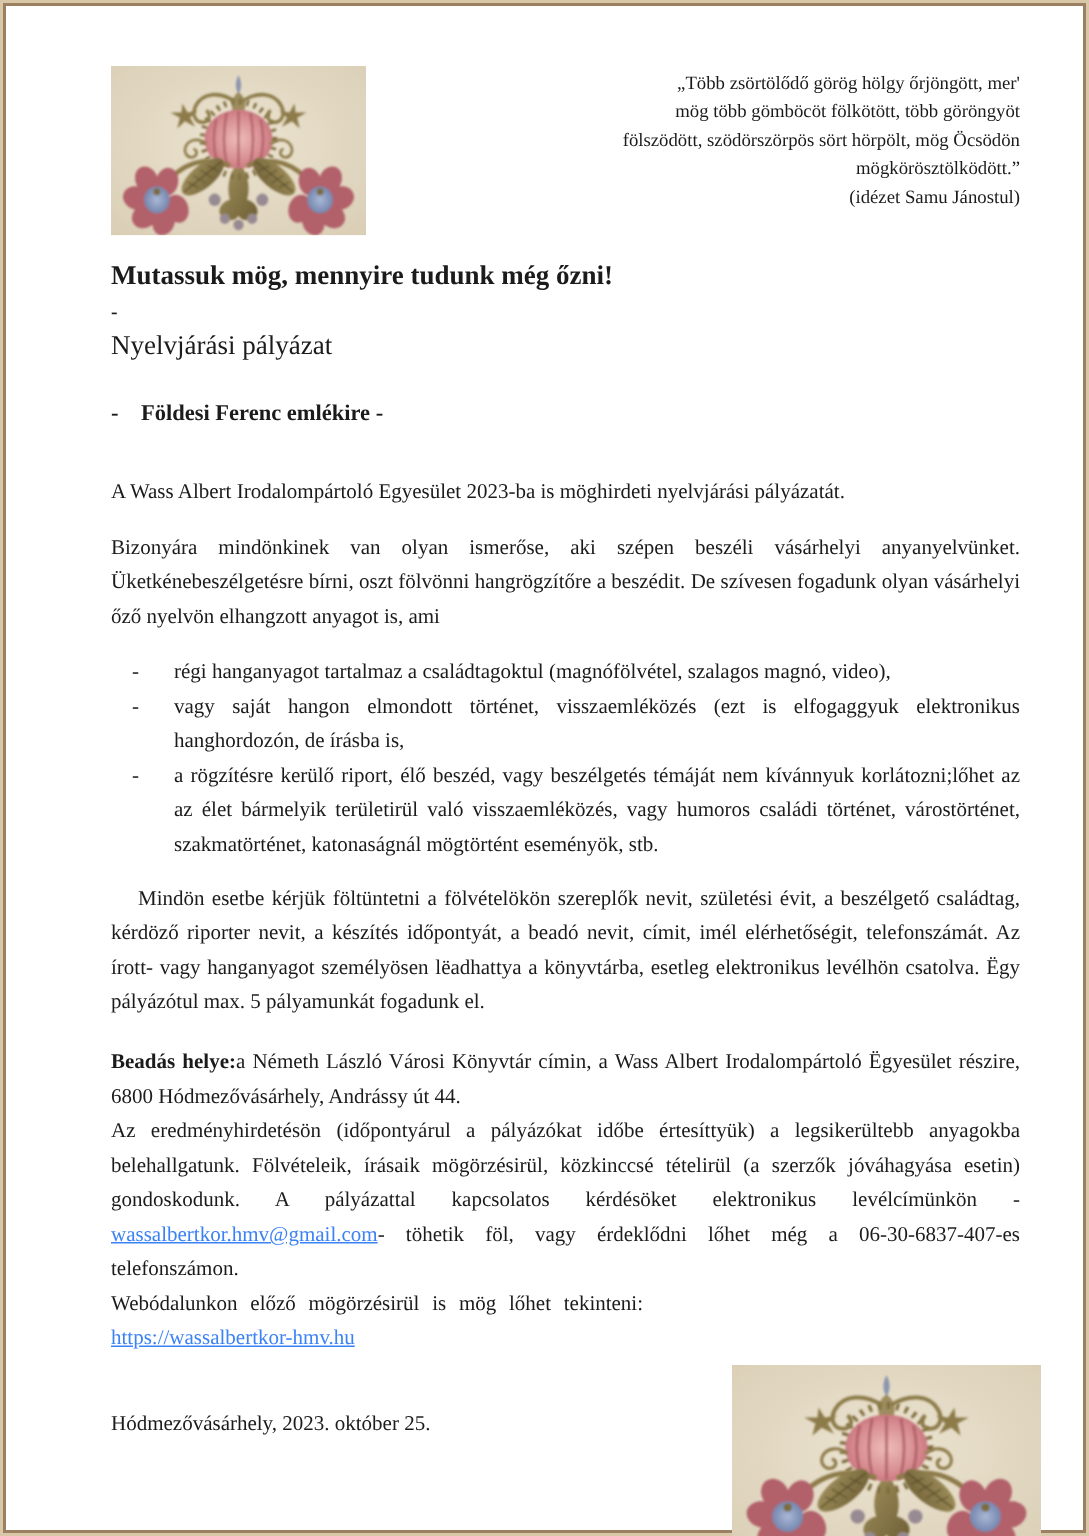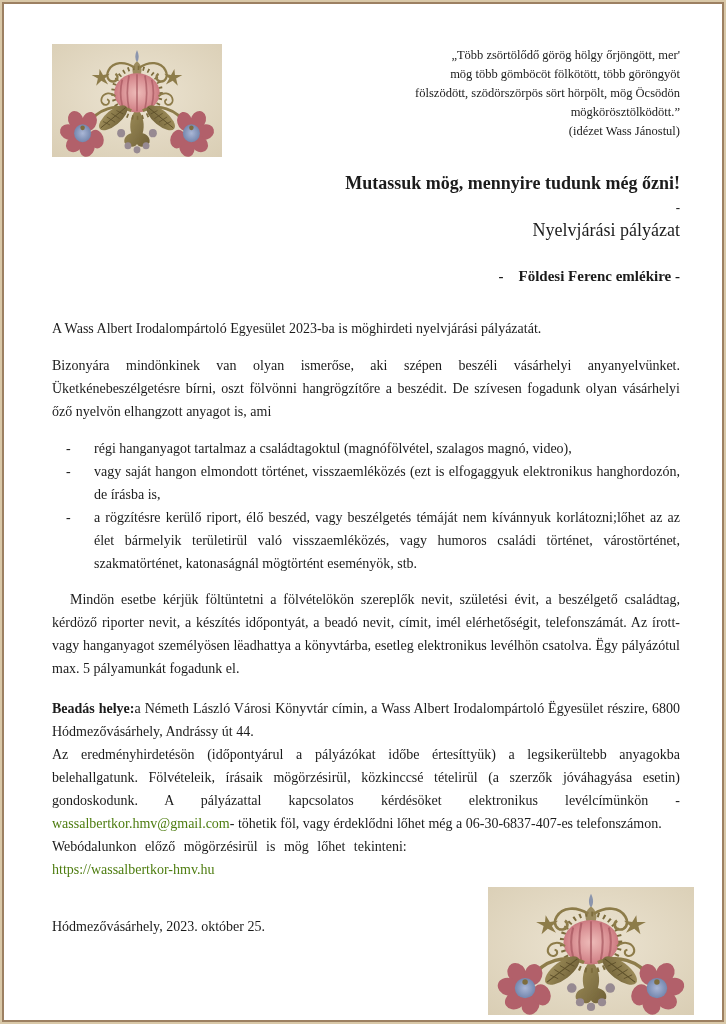--- a/index.html
+++ b/index.html
@@ -3,52 +3,52 @@
 <meta charset="utf-8">
 <style>
   html,body{margin:0;padding:0;background:#ffffff;}
   .page{
     position:relative;
     width:726px;height:1024px;
     box-sizing:border-box;
     margin:0 auto;
     background:#ffffff;
     box-shadow: inset 0 0 0 2px #d9c8a8, inset 0 0 0 4px #9c8062;
-    padding:44px 46px 0 52px;
+    padding:44px 46px 0 74px;
     overflow:hidden;
     font-family:"Liberation Serif","DejaVu Serif",serif;
     color:#1b1b1b;
   }
   
   .header{display:flex;justify-content:space-between;align-items:flex-start;}
   .ornament-top{width:170px;height:113px;flex:0 0 auto;}
   .quote{width:308px;text-align:right;font-size:12.5px;line-height:19px;padding-top:2px;}
   .quote .qline{white-space:nowrap;}
   .quote .attribution{margin-top:0;}
   
-  .titles{text-align:right;margin-top:16px;}
+  .titles{text-align:left;margin-top:16px;}
   .title-main{font-size:18px;font-weight:700;margin:0;}
   .title-sep{font-size:13px;font-weight:700;margin:6px 0 2px 0;}
   .title-secondary{font-size:18px;font-weight:400;margin:4px 0 0 0;}
   .subtitle{font-size:15px;font-weight:700;margin:27px 0 0 0;}
   
   .content{margin-top:32px;font-size:14px;line-height:23px;text-align:justify;}
   .content p{margin:0 0 14px 0;}
   p.p-details{text-indent:18px;margin-bottom:17px;}
   .dash-list{list-style:none;margin:0 0 13px 14px;padding:0;}
   .dash-list li{display:grid;grid-template-columns:16px 1fr;column-gap:12px;}
   .dash-list .marker{text-align:left;}
   .dash-list .item-text{text-align:justify;}
   p.p-deadline{font-weight:700;margin-bottom:2px;}
   p.p-submission{margin-bottom:0;}
   p.p-submission .label{font-weight:700;}
   p.p-results{margin-bottom:0;}
   p.p-web-intro{margin-bottom:0;word-spacing:5px;}
   p.p-url{margin-bottom:0;}
-  .link{color:#4d7c0f;cursor:pointer;}
+  .link{color:#3b82f6;text-decoration:underline;cursor:pointer;}
   
   .footer{position:relative;height:160px;margin-top:6px;}
   .dateline{position:absolute;left:0;top:32px;font-size:14px;}
   .ornament-bottom{position:absolute;right:-14px;top:0;width:206px;height:128px;}
   .svgdefs{position:absolute;width:0;height:0;overflow:hidden;}
 </style>
 </head>
 <body>
 
 <svg class="svgdefs" aria-hidden="true">
@@ -115,21 +115,21 @@
 
   <div class="header">
     <svg class="ornament-top" viewBox="0 0 300 190" preserveAspectRatio="none">
       <use href="#folkOrnament" xlink:href="#folkOrnament"></use>
     </svg>
     <div class="quote">
       <div class="qline">„Több zsörtölődő görög hölgy őrjöngött, mer'</div>
       <div class="qline">mög több gömböcöt fölkötött, több göröngyöt</div>
       <div class="qline">fölszödött, szödörszörpös sört hörpölt, mög Öcsödön</div>
       <div class="qline">mögkörösztölködött.”</div>
-      <div class="attribution">(idézet Wass Jánostul)</div>
+      <div class="attribution">(idézet Samu Jánostul)</div>
     </div>
   </div>
 
   <div class="titles">
     <h1 class="title-main">Mutassuk mög, mennyire tudunk még őzni!</h1>
     <div class="title-sep">-</div>
     <h2 class="title-secondary">Nyelvjárási pályázat</h2>
     <div class="subtitle">-&nbsp;&nbsp;&nbsp;&nbsp;Földesi Ferenc emlékire -</div>
   </div>
 

